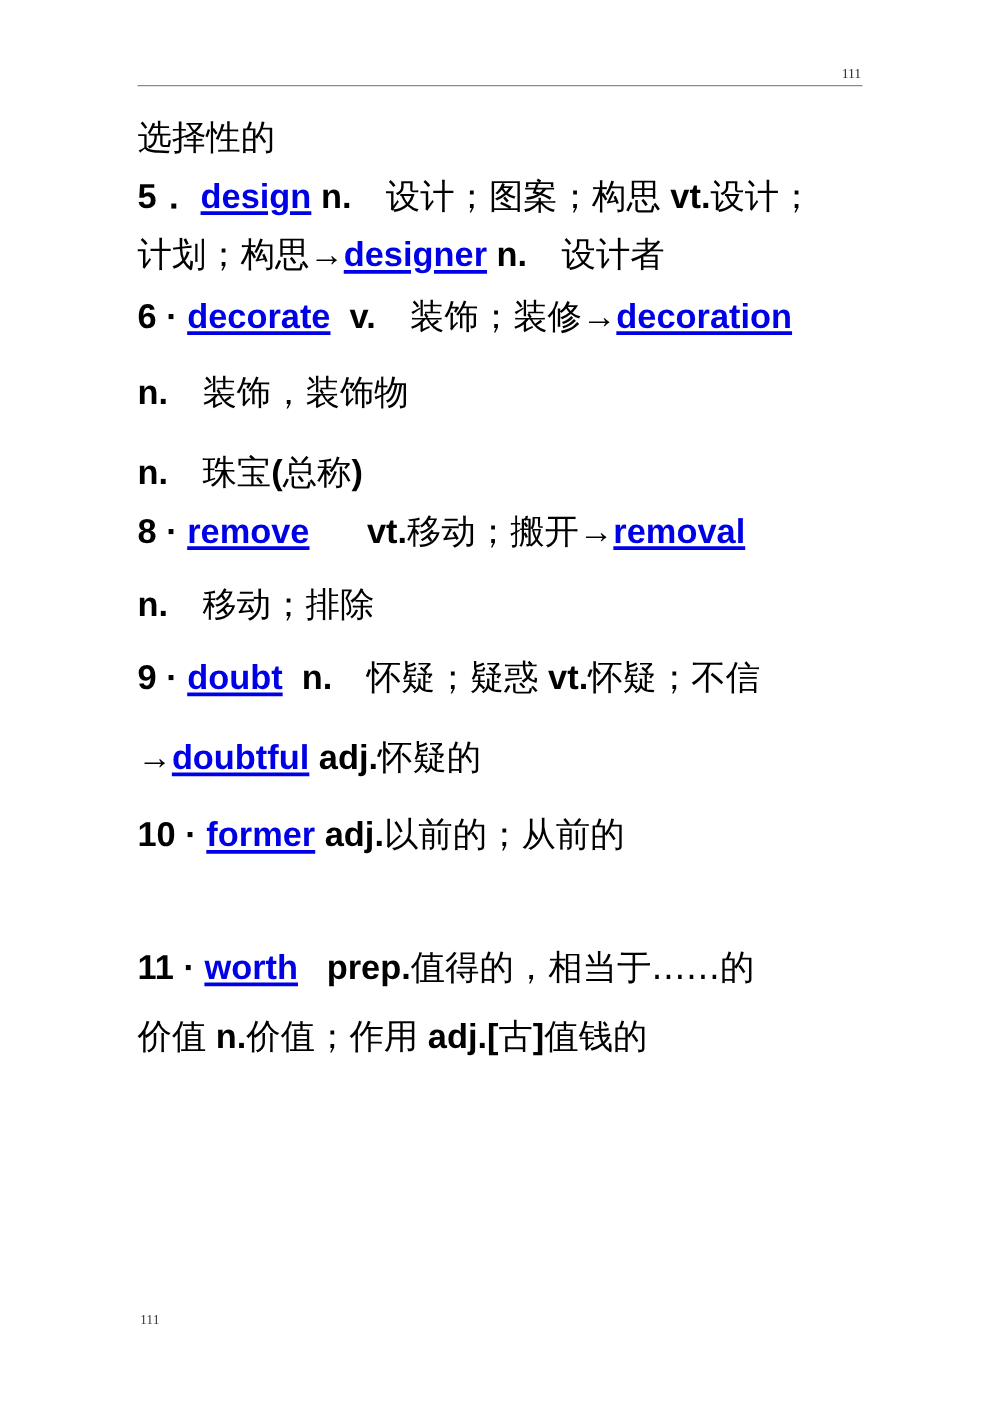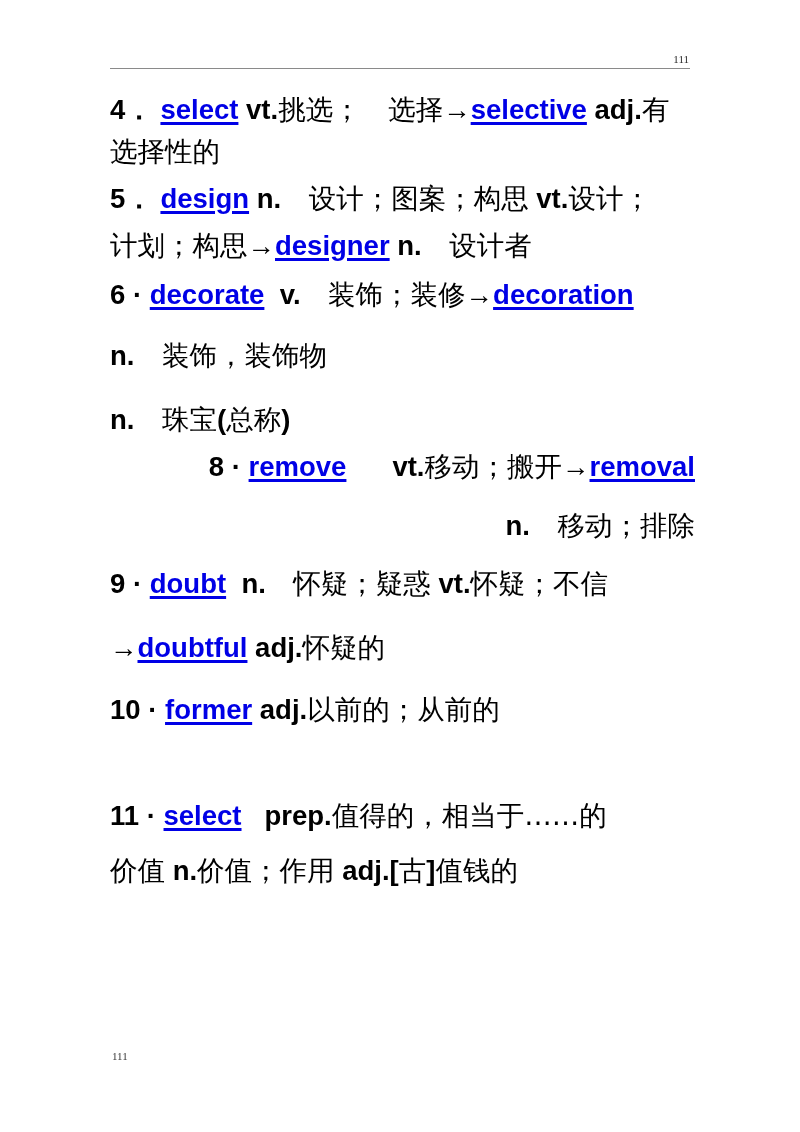--- a/index.html
+++ b/index.html
@@ -78,21 +78,21 @@
   .e5 .ln2 { height: 49px; }
 
   .e6  { margin-top: 0px; }
   .e6 .ln1 { height: 61px; }
   .e6 .ln2 { height: 64px; }
 
   .e7  { margin-top: 0px; }
   .e7 .ln1 { height: 58px; }
   .e7 .ln2 { height: 47px; }
 
-  .e8  { margin-top: 0px; text-align: right; }
+  .e8  { margin-top: 0px; }
   .e8 .ln1 { height: 59px; }
   .e8 .ln2 { height: 46px; }
 
   .e9  { margin-top: 12px; }
   .e9 .ln1 { height: 64px; }
   .e9 .ln2 { height: 58px; }
 
   .e10 { margin-top: 4px; }
   .e10 .ln1 { height: 106px; }
 
@@ -138,21 +138,20 @@
 
 <div class="page">
 
   <div class="header">
     <div class="header-pagenum">111</div>
     <div class="header-rule"></div>
   </div>
 
   <div class="content" id="entry-list">
       <div class="entry e4">
-        <span class="ln ln1"><span class="num">4</span><span class="num">．</span><span class="blk"> </span><span class="kw">select</span><span class="blk"> </span><span class="pos">vt.</span><span class="cn">挑选；　选择</span><span class="arrow">→</span><span class="kw">selective</span><span class="blk"> </span><span class="pos">adj.</span><span class="cn">有</span></span>
         <span class="ln ln2"><span class="cn">选择性的</span></span>
       </div>
       <div class="entry e5">
         <span class="ln ln1"><span class="num">5</span><span class="num">．</span><span class="blk"> </span><span class="kw">design</span><span class="blk"> </span><span class="pos">n.</span><span class="cn">　设计；图案；构思</span><span class="blk"> </span><span class="pos">vt.</span><span class="cn">设计；</span></span>
         <span class="ln ln2"><span class="cn">计划；构思</span><span class="arrow">→</span><span class="kw">designer</span><span class="blk"> </span><span class="pos">n.</span><span class="cn">　设计者</span></span>
       </div>
       <div class="entry e6">
         <span class="ln ln1"><span class="num">6</span><span class="blk"> </span><span class="num">·</span><span class="blk"> </span><span class="kw">decorate</span><span class="blk">  </span><span class="pos">v.</span><span class="cn">　装饰；装修</span><span class="arrow">→</span><span class="kw">decoration</span></span>
         <span class="ln ln2"><span class="pos">n.</span><span class="cn">　装饰，装饰物</span></span>
       </div>
@@ -164,20 +163,20 @@
         <span class="ln ln2"><span class="pos">n.</span><span class="cn">　移动；排除</span></span>
       </div>
       <div class="entry e9">
         <span class="ln ln1"><span class="num">9</span><span class="blk"> </span><span class="num">·</span><span class="blk"> </span><span class="kw">doubt</span><span class="blk">  </span><span class="pos">n.</span><span class="cn">　怀疑；疑惑</span><span class="blk"> </span><span class="pos">vt.</span><span class="cn">怀疑；不信</span></span>
         <span class="ln ln2"><span class="arrow">→</span><span class="kw">doubtful</span><span class="blk"> </span><span class="pos">adj.</span><span class="cn">怀疑的</span></span>
       </div>
       <div class="entry e10">
         <span class="ln ln1"><span class="num">10</span><span class="blk"> </span><span class="num">·</span><span class="blk"> </span><span class="kw">former</span><span class="blk"> </span><span class="pos">adj.</span><span class="cn">以前的；从前的</span></span>
       </div>
       <div class="entry e11">
-        <span class="ln ln1"><span class="num">11</span><span class="blk"> </span><span class="num">·</span><span class="blk"> </span><span class="kw">select</span><span class="blk">   </span><span class="pos">prep.</span><span class="cn">值得的，相当于……的</span></span>
+        <span class="ln ln1"><span class="num">11</span><span class="blk"> </span><span class="num">·</span><span class="blk"> </span><span class="kw">worth</span><span class="blk">   </span><span class="pos">prep.</span><span class="cn">值得的，相当于……的</span></span>
         <span class="ln ln2"><span class="cn">价值</span><span class="blk"> </span><span class="pos">n.</span><span class="cn">价值；作用</span><span class="blk"> </span><span class="pos">adj.[</span><span class="cn">古</span><span class="pos">]</span><span class="cn">值钱的</span></span>
       </div>
     </div>
 
   <div class="footer">111</div>
 
 </div>
 
 </body></html>

